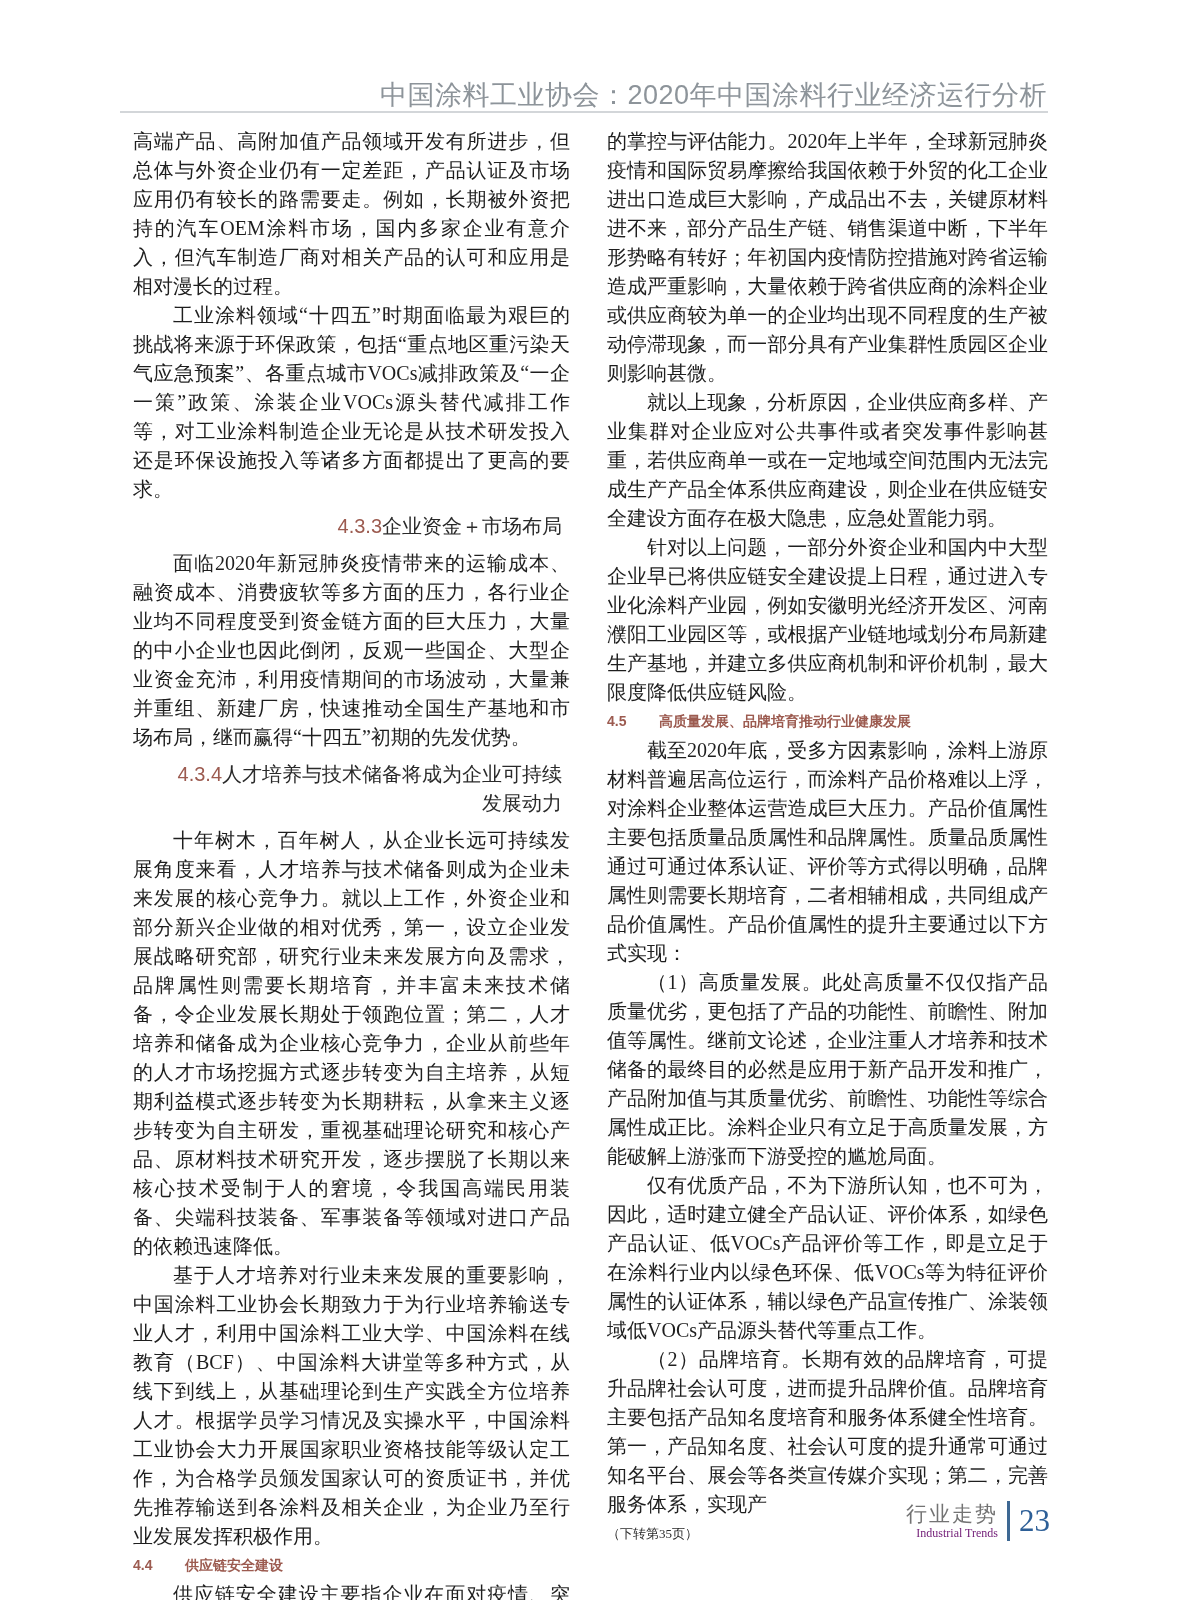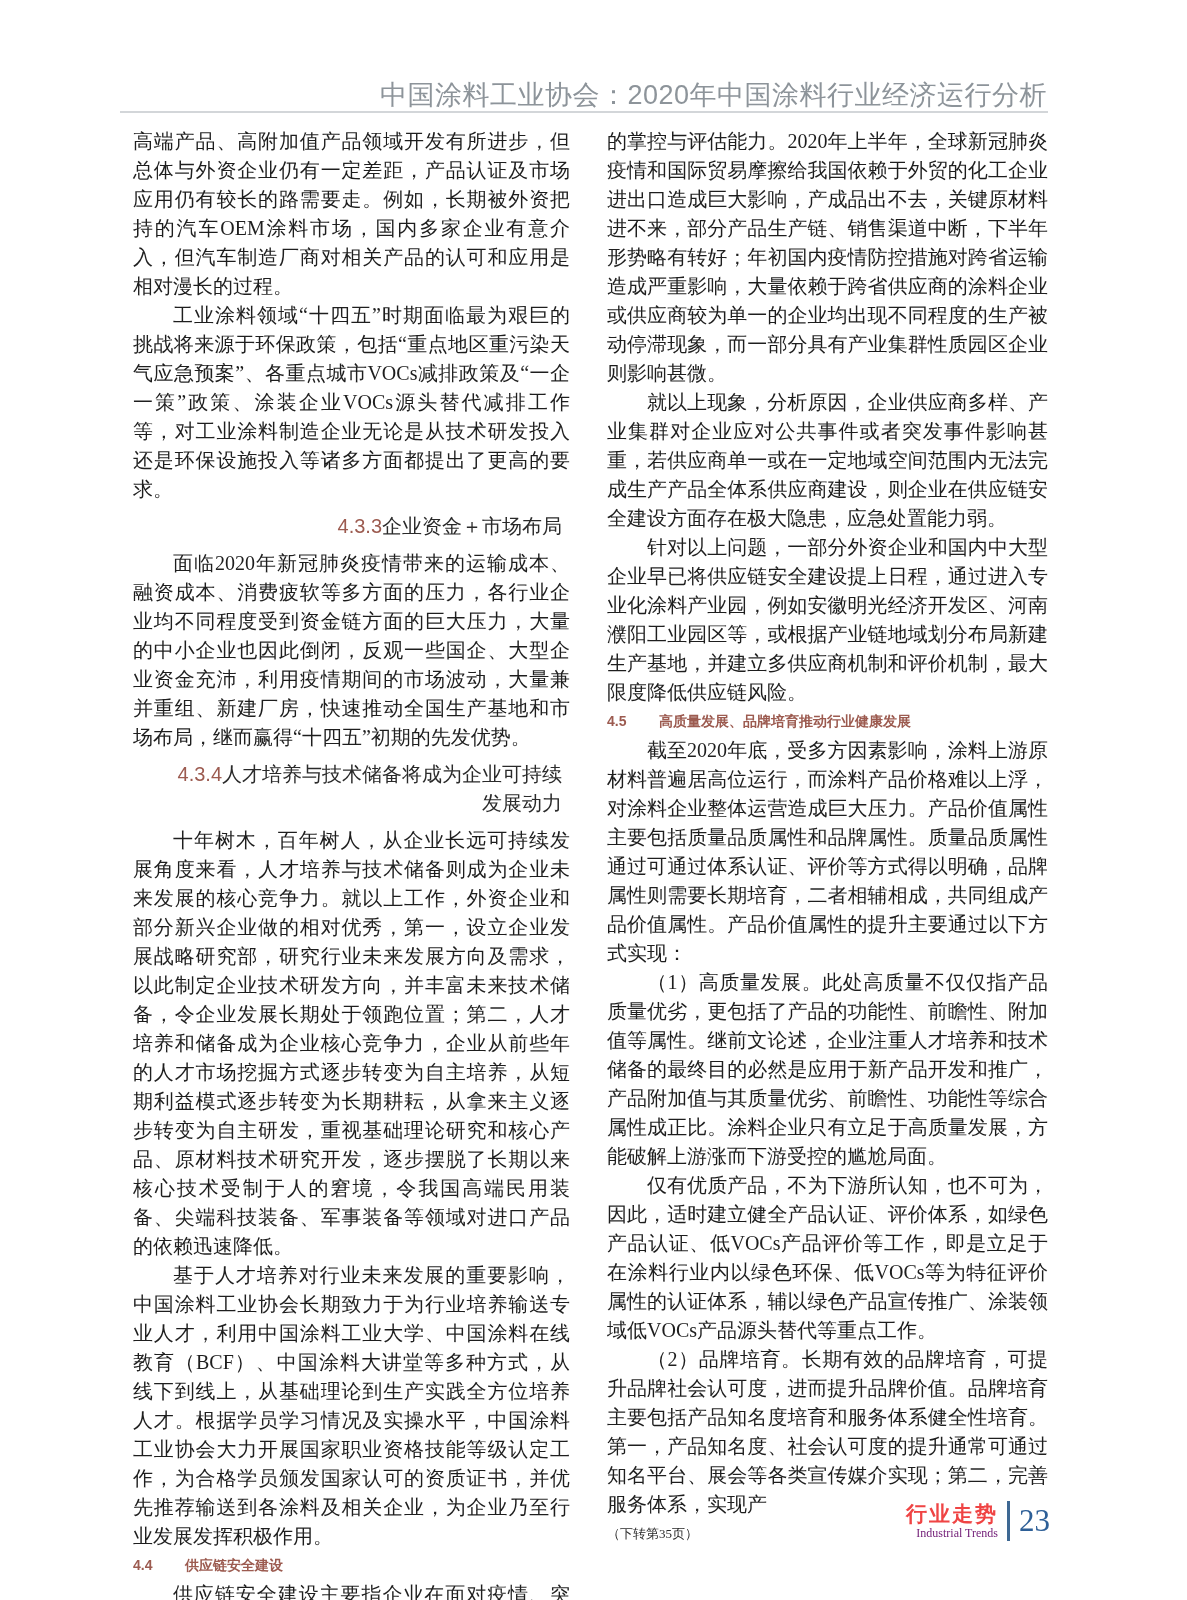--- a/index.html
+++ b/index.html
@@ -77,24 +77,24 @@
   
   .footer {
     position: absolute;
     top: 1501px; right: 137px;
     display: flex;
     align-items: center;
   }
   .footer-labels { text-align: right; margin-right: 9px; }
   .footer-cn {
     font-family: "Liberation Sans", "DejaVu Sans", sans-serif;
-    font-weight: bold;
+    font-weight: normal;
     font-size: 21px;
     line-height: 24px;
-    color: #ef4444;
+    color: #737373;
     letter-spacing: 2px;
   }
   .footer-en {
     font-size: 12px;
     line-height: 15px;
     color: #701a75;
   }
   .footer-bar {
     width: 3px; height: 40px;
     background: #3e6893;
@@ -110,21 +110,21 @@
 
 <div class="header-title">中国涂料工业协会：2020年中国涂料行业经济运行分析</div>
 <div class="header-rule"></div>
 
 <div id="col-left" class="col">
     <p class="para">高端产品、高附加值产品领域开发有所进步，但总体与外资企业仍有一定差距，产品认证及市场应用仍有较长的路需要走。例如，长期被外资把持的汽车OEM涂料市场，国内多家企业有意介入，但汽车制造厂商对相关产品的认可和应用是相对漫长的过程。</p>
     <p class="para indent">工业涂料领域“十四五”时期面临最为艰巨的挑战将来源于环保政策，包括“重点地区重污染天气应急预案”、各重点城市VOCs减排政策及“一企一策”政策、涂装企业VOCs源头替代减排工作等，对工业涂料制造企业无论是从技术研发投入还是环保设施投入等诸多方面都提出了更高的要求。</p>
     <div class="h3"><span class="hnum">4.3.3</span><span class="htitle">企业资金＋市场布局</span></div>
     <p class="para indent">面临2020年新冠肺炎疫情带来的运输成本、融资成本、消费疲软等多方面的压力，各行业企业均不同程度受到资金链方面的巨大压力，大量的中小企业也因此倒闭，反观一些国企、大型企业资金充沛，利用疫情期间的市场波动，大量兼并重组、新建厂房，快速推动全国生产基地和市场布局，继而赢得“十四五”初期的先发优势。</p>
     <div class="h3"><span class="hnum">4.3.4</span><span class="htitle">人才培养与技术储备将成为企业可持续发展动力</span></div>
-    <p class="para indent">十年树木，百年树人，从企业长远可持续发展角度来看，人才培养与技术储备则成为企业未来发展的核心竞争力。就以上工作，外资企业和部分新兴企业做的相对优秀，第一，设立企业发展战略研究部，研究行业未来发展方向及需求，以此制定企业技术研发方向，并丰富未来技术储备，令企业发展长期处于领跑位置；第二，人才培养和储备成为企业核心竞争力，企业从前些年的人才市场挖掘方式逐步转变为自主培养，从短期利益模式逐步转变为长期耕耘，从拿来主义逐步转变为自主研发，重视基础理论研究和核心产品、原材料技术研究开发，逐步摆脱了长期以来核心技术受制于人的窘境，令我国高端民用装备、尖端科技装备、军事装备等领域对进口产品的依赖迅速降低。</p>
+    <p class="para indent">十年树木，百年树人，从企业长远可持续发展角度来看，人才培养与技术储备则成为企业未来发展的核心竞争力。就以上工作，外资企业和部分新兴企业做的相对优秀，第一，设立企业发展战略研究部，研究行业未来发展方向及需求，品牌属性则需要长期培育，并丰富未来技术储备，令企业发展长期处于领跑位置；第二，人才培养和储备成为企业核心竞争力，企业从前些年的人才市场挖掘方式逐步转变为自主培养，从短期利益模式逐步转变为长期耕耘，从拿来主义逐步转变为自主研发，重视基础理论研究和核心产品、原材料技术研究开发，逐步摆脱了长期以来核心技术受制于人的窘境，令我国高端民用装备、尖端科技装备、军事装备等领域对进口产品的依赖迅速降低。</p>
     <p class="para indent">基于人才培养对行业未来发展的重要影响，中国涂料工业协会长期致力于为行业培养输送专业人才，利用中国涂料工业大学、中国涂料在线教育（BCF）、中国涂料大讲堂等多种方式，从线下到线上，从基础理论到生产实践全方位培养人才。根据学员学习情况及实操水平，中国涂料工业协会大力开展国家职业资格技能等级认定工作，为合格学员颁发国家认可的资质证书，并优先推荐输送到各涂料及相关企业，为企业乃至行业发展发挥积极作用。</p>
     <div class="h2"><span class="hnum">4.4</span><span class="htitle">供应链安全建设</span></div>
     <p class="para indent">供应链安全建设主要指企业在面对疫情、突发事件等不利影响因素情况下，对供应商体系及下游市场</p>
   </div>
 <div id="col-right" class="col">
     <p class="para">的掌控与评估能力。2020年上半年，全球新冠肺炎疫情和国际贸易摩擦给我国依赖于外贸的化工企业进出口造成巨大影响，产成品出不去，关键原材料进不来，部分产品生产链、销售渠道中断，下半年形势略有转好；年初国内疫情防控措施对跨省运输造成严重影响，大量依赖于跨省供应商的涂料企业或供应商较为单一的企业均出现不同程度的生产被动停滞现象，而一部分具有产业集群性质园区企业则影响甚微。</p>
     <p class="para indent">就以上现象，分析原因，企业供应商多样、产业集群对企业应对公共事件或者突发事件影响甚重，若供应商单一或在一定地域空间范围内无法完成生产产品全体系供应商建设，则企业在供应链安全建设方面存在极大隐患，应急处置能力弱。</p>
     <p class="para indent">针对以上问题，一部分外资企业和国内中大型企业早已将供应链安全建设提上日程，通过进入专业化涂料产业园，例如安徽明光经济开发区、河南濮阳工业园区等，或根据产业链地域划分布局新建生产基地，并建立多供应商机制和评价机制，最大限度降低供应链风险。</p>
     <div class="h2"><span class="hnum">4.5</span><span class="htitle">高质量发展、品牌培育推动行业健康发展</span></div>
     <p class="para indent">截至2020年底，受多方因素影响，涂料上游原材料普遍居高位运行，而涂料产品价格难以上浮，对涂料企业整体运营造成巨大压力。产品价值属性主要包括质量品质属性和品牌属性。质量品质属性通过可通过体系认证、评价等方式得以明确，品牌属性则需要长期培育，二者相辅相成，共同组成产品价值属性。产品价值属性的提升主要通过以下方式实现：</p>

